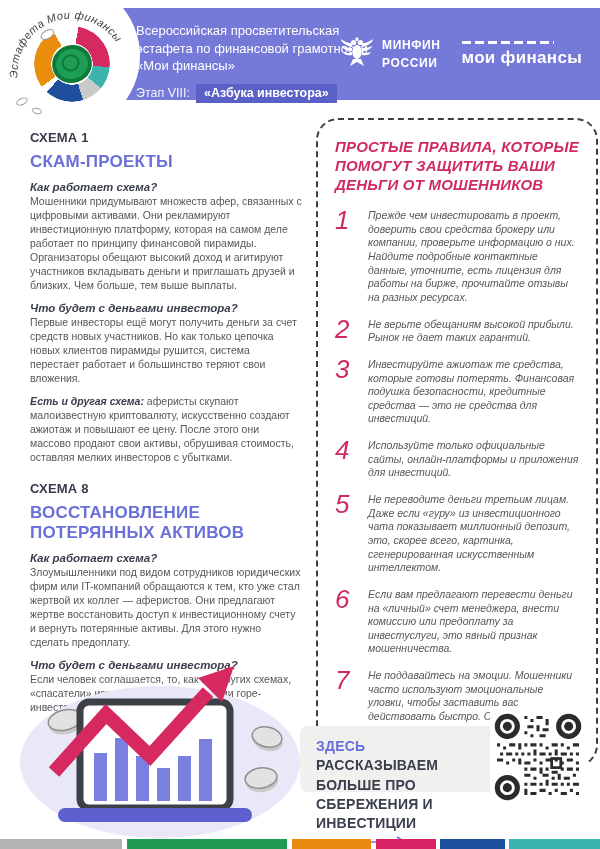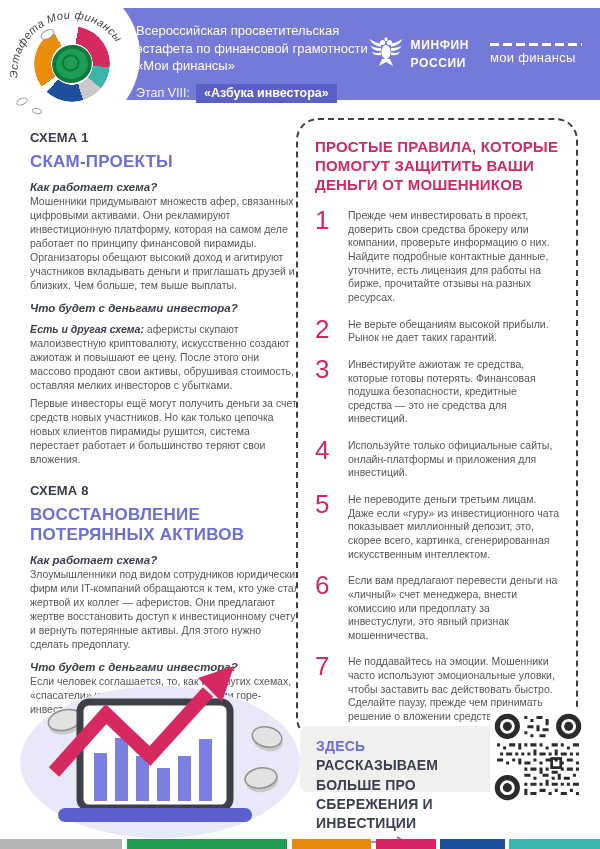--- a/index.html
+++ b/index.html
@@ -12,21 +12,21 @@
   .header-text{position:absolute;left:72px;top:14px;color:#fff;}
   .header-title{font-size:13px;line-height:1.35;max-width:255px;}
   .stage-line{margin-top:9px;font-size:12.5px;display:flex;align-items:center;gap:6px;}
   .stage-prefix{opacity:.92;}
   .stage-badge{background:#5b60c7;border-radius:0;padding:2px 8px 3px;font-weight:bold;}
   .gov-block{position:absolute;right:18px;top:0;height:92px;display:flex;align-items:center;gap:11px;color:#fff;}
   .minfin{display:flex;align-items:center;gap:7px;}
   .minfin-name{font-size:12px;font-weight:bold;letter-spacing:.6px;line-height:1.5;}
   .myfin{display:flex;flex-direction:column;gap:4px;margin-left:10px;}
   .myfin-dashes{height:3px;width:92px;background:repeating-linear-gradient(90deg,#fff 0 9px,transparent 9px 13px);}
-  .myfin-name{font-size:13px;font-weight:normal;letter-spacing:.3px;}
+  .myfin-name{font-size:17px;font-weight:bold;letter-spacing:.3px;}
 
   
   .logo-circle{position:absolute;left:-12px;top:-20px;width:152px;height:152px;background:#fff;border-radius:50%;}
   .logo-ring{position:absolute;left:46px;top:46px;width:76px;height:76px;border-radius:50%;
     background:conic-gradient(from 0deg,#fff 0deg 10deg,#d6295f 10deg 95deg,#3cb4ac 95deg 130deg,#c9c9c9 130deg 163deg,#1d4f9c 163deg 222deg,#fff 222deg 233deg,#ea8c0c 233deg 330deg,#fff 330deg 360deg);
     -webkit-mask:radial-gradient(closest-side,transparent 54%,#000 55%);mask:radial-gradient(closest-side,transparent 54%,#000 55%);}
   .logo-coin{position:absolute;left:64px;top:65px;width:40px;height:38px;border-radius:50%;background:#1d9e54;border:4px solid #0d7a3c;transform:rotate(-18deg);}
   .logo-coin-inner{position:absolute;left:6px;top:5px;width:18px;height:17px;border-radius:50%;border:2px solid #0d7a3c;}
   .ring-mini-coin{position:absolute;left:52px;top:50px;width:15px;height:9px;background:#fff;border:1.5px solid #9a9a9a;border-radius:50%;transform:rotate(-30deg);}
   .logo-dot{position:absolute;background:#fff;border:1.5px solid #9a9a9a;border-radius:50%;}
@@ -35,21 +35,21 @@
   
   .left-col{position:absolute;left:30px;top:130px;width:272px;}
   .kicker{font-size:13px;font-weight:bold;color:#373b4a;letter-spacing:.2px;}
   .section-title{font-size:17px;font-weight:bold;color:#6b70d8;margin:7px 0 8px;line-height:1.2;letter-spacing:.2px;}
   .question{font-size:11.5px;font-weight:bold;font-style:italic;color:#3a3e4d;margin:9px 0 2px;}
   .body-p{font-size:10.5px;line-height:1.33;color:#56575c;margin:0 0 4px;}
   .lead-in{font-weight:bold;font-style:italic;color:#3a3e4d;}
   .scheme5-block{margin-top:16px;}
 
   
-  .rules-box{position:absolute;left:296px;top:118px;width:282px;border:2px dashed #3f3f3f;border-radius:22px;padding:17px 16px 14px 17px;background:#fff;}
+  .rules-box{position:absolute;left:316px;top:118px;width:282px;border:2px dashed #3f3f3f;border-radius:22px;padding:17px 16px 14px 17px;background:#fff;font-style:italic;}
   .rules-title{color:#d02a66;font-size:15px;font-weight:bold;line-height:1.27;letter-spacing:.2px;margin-bottom:13px;}
   .rule-item{display:flex;gap:11px;margin-bottom:11px;}
   .rule-num{color:#d02a66;font-size:26px;line-height:1;min-width:22px;font-weight:400;}
   .rule-text{font-size:10.5px;line-height:1.3;color:#56575c;padding-top:2px;}
 
   
   .illus{position:absolute;left:18px;top:662px;width:288px;height:178px;}
 
   
   .cta-panel{position:absolute;left:300px;top:726px;width:286px;height:66px;background:#f0f0ee;border-radius:8px;padding:11px 110px 10px 16px;}
@@ -130,22 +130,22 @@
     <div class="logo-dot" style="left:28px;top:118px;width:12px;height:7px;transform:rotate(-25deg);"></div>
     <div class="logo-dot" style="left:44px;top:128px;width:10px;height:6px;transform:rotate(15deg);"></div>
   </div>
 
   <div class="left-col">
     <div class="kicker">СХЕМА 1</div>
     <div class="section-title">СКАМ-ПРОЕКТЫ</div>
     <div class="question">Как работает схема?</div>
     <p class="body-p">Мошенники придумывают множеств афер, связанных с цифровыми активами. Они рекламируют инвестиционную платформу, которая на самом деле работает по принципу финансовой пирамиды. Организаторы обещают высокий доход и агитируют участников вкладывать деньги и приглашать друзей и близких. Чем больше, тем выше выплаты.</p>
     <div class="question">Что будет с деньгами инвестора?</div>
+    <p class="body-p">Первые инвесторы ещё могут получить деньги за счет средств новых участников. Но как только цепочка новых клиентов пирамиды рушится, система перестает работает и большинство теряют свои вложения.</p>
     <p class="body-p" style="margin-top:9px;"><span class="lead-in">Есть и другая схема:</span><span> аферисты скупают малоизвестную криптовалюту, искусственно создают ажиотаж и повышают ее цену. После этого они массово продают свои активы, обрушивая стоимость, оставляя мелких инвесторов с убытками.</span></p>
-    <p class="body-p">Первые инвесторы ещё могут получить деньги за счет средств новых участников. Но как только цепочка новых клиентов пирамиды рушится, система перестает работает и большинство теряют свои вложения.</p>
 
     <div class="scheme5-block">
       <div class="kicker">СХЕМА 8</div>
       <div class="section-title">ВОССТАНОВЛЕНИЕ ПОТЕРЯННЫХ АКТИВОВ</div>
       <div class="question">Как работает схема?</div>
       <p class="body-p">Злоумышленники под видом сотрудников юридических фирм или IT-компаний обращаются к тем, кто уже стал жертвой их коллег — аферистов. Они предлагают жертве восстановить доступ к инвестиционному счету и вернуть потерянные активы. Для этого нужно сделать предоплату.</p>
       <div class="question">Что будет с деньгами инвестора?</div>
       <p class="body-p">Если человек соглашается, то, как и в других схемах, «спасатели» исчезают вместе с деньгами горе-инвестора.</p>
     </div>
   </div>

